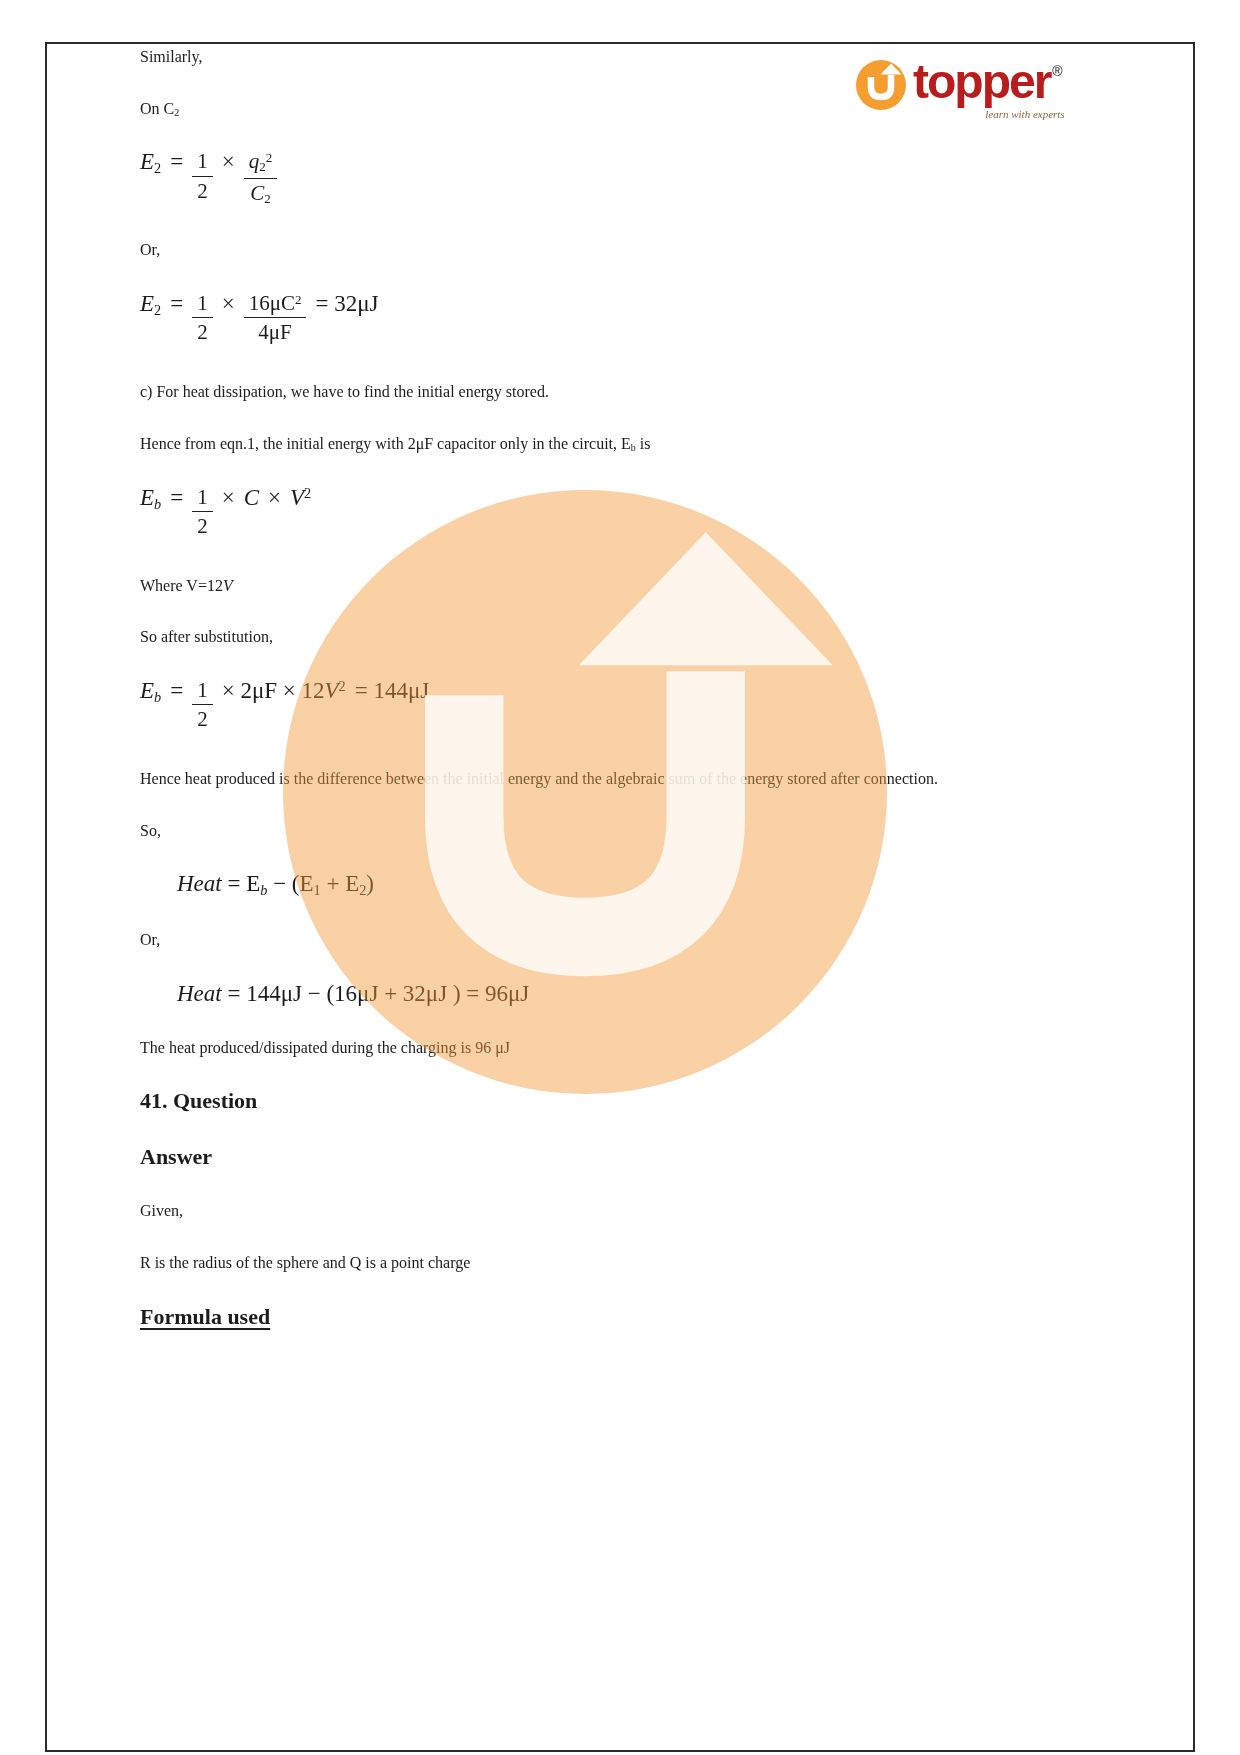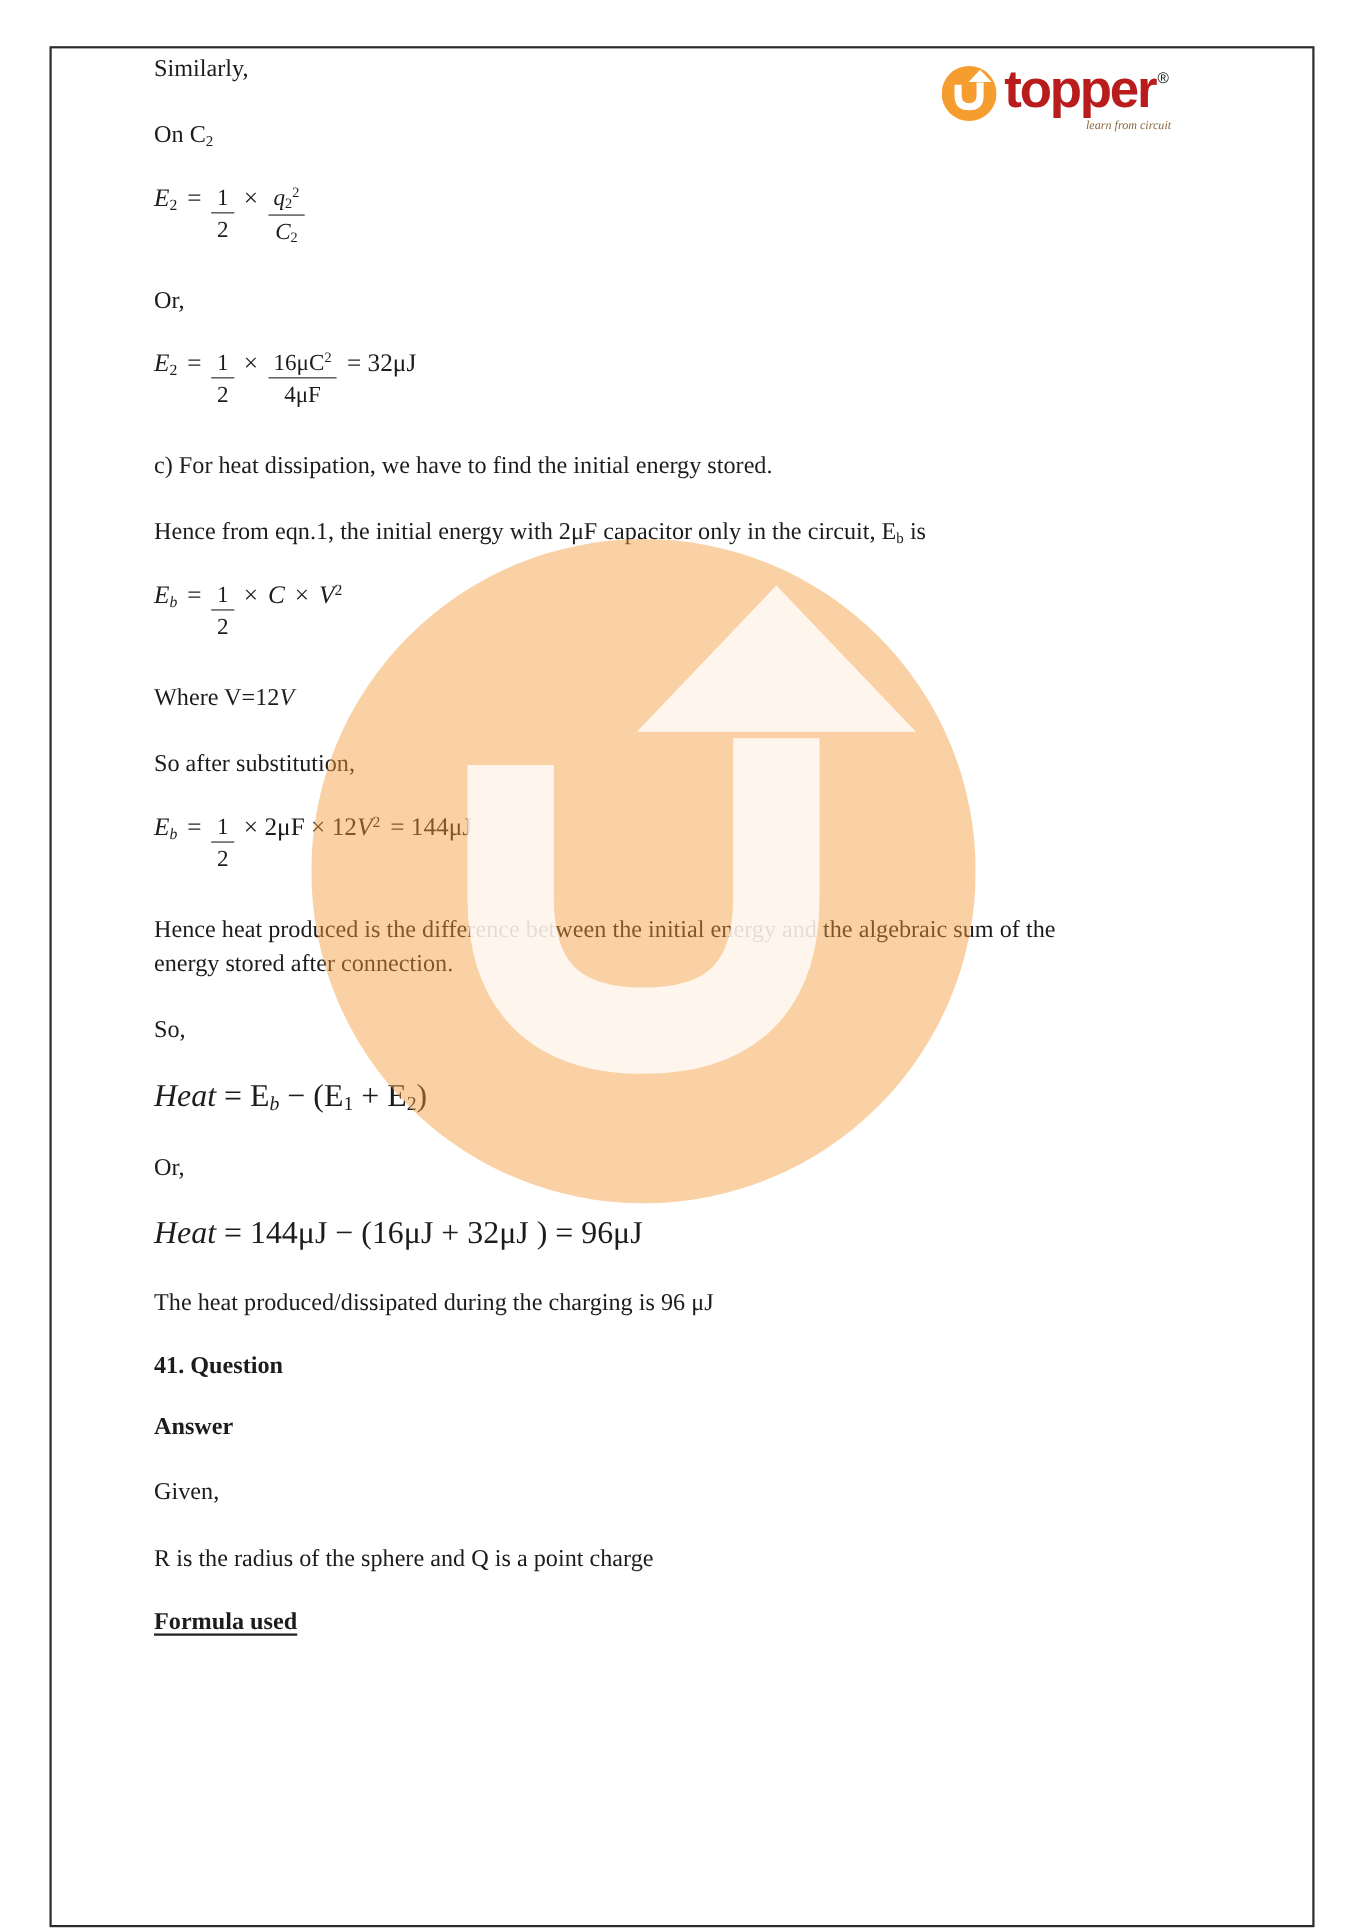--- a/index.html
+++ b/index.html
@@ -14,40 +14,40 @@
     position:absolute; left:45px; top:42px;
     width:1150px; height:1710px;
     border:2px solid #2b2b2b;
     background:#fff;
   }
   .content {
     position:absolute; left:140px; top:46px;
     width:960px; z-index:1;
   }
   p.body {
-    font-size:22px; line-height:1.42;
+    font-size:16px; line-height:1.42;
     margin-bottom:29px;
   }
   p.nowrap { white-space:nowrap; }
   p.narrow { max-width:860px;margin-top:16px; }
   .heading {
     font-size:22px; font-weight:bold;
     margin-bottom:30px;
   }
   .underlined { text-decoration:underline; text-underline-offset:4px; }
   sub { font-size:0.62em; vertical-align:-0.25em; }
   sup { font-size:0.62em; vertical-align:0.5em; }
   .var { font-style:italic; }
   .equation {
     display:flex; align-items:flex-start; gap:9px;
     font-size:23px; margin-bottom:26px;
     min-height:64px;
   }
   .equation-line {
-    font-size:29px; margin-bottom:30px;
+    font-size:23px; margin-bottom:30px;margin-left:37px;
   }
   .frac {
     display:inline-flex; flex-direction:column;
     text-align:center; font-size:21px; line-height:1.15;
   }
   .frac .num { border-bottom:1.6px solid #222; padding:0 5px 2px; }
   .frac .den { padding-top:2px; }
   
   .watermark {
     position:absolute; left:283px; top:490px;
@@ -81,21 +81,21 @@
 <div class="page-border"></div>
 
 <div class="logo">
   <svg class="mark" viewBox="0 0 100 100">
     <circle cx="50" cy="50" r="50" fill="#F59E2F"></circle>
     <path d="M30 34 L30 54 Q30 74 50 74 Q70 74 70 54 L70 30" stroke="#ffffff" stroke-width="13" fill="none"></path>
     <polygon points="70,7 49,29 91,29" fill="#ffffff"></polygon>
   </svg>
   <div style="position:relative;">
     <span class="brand">topper</span><span class="reg">®</span>
-    <span class="tagline">learn from circuit</span>
+    <span class="tagline">learn with experts</span>
   </div>
 </div>
 
 <svg class="watermark" viewBox="0 0 100 100">
   <circle cx="50" cy="50" r="50" fill="#F49A38" fill-opacity="0.46"></circle>
   <path d="M30 34 L30 54 Q30 74 50 74 Q70 74 70 54 L70 30" stroke="#ffffff" stroke-opacity="0.8" stroke-width="13" fill="none"></path>
   <polygon points="70,7 49,29 91,29" fill="#ffffff" fill-opacity="0.8"></polygon>
 </svg>
 
 <div class="content">

